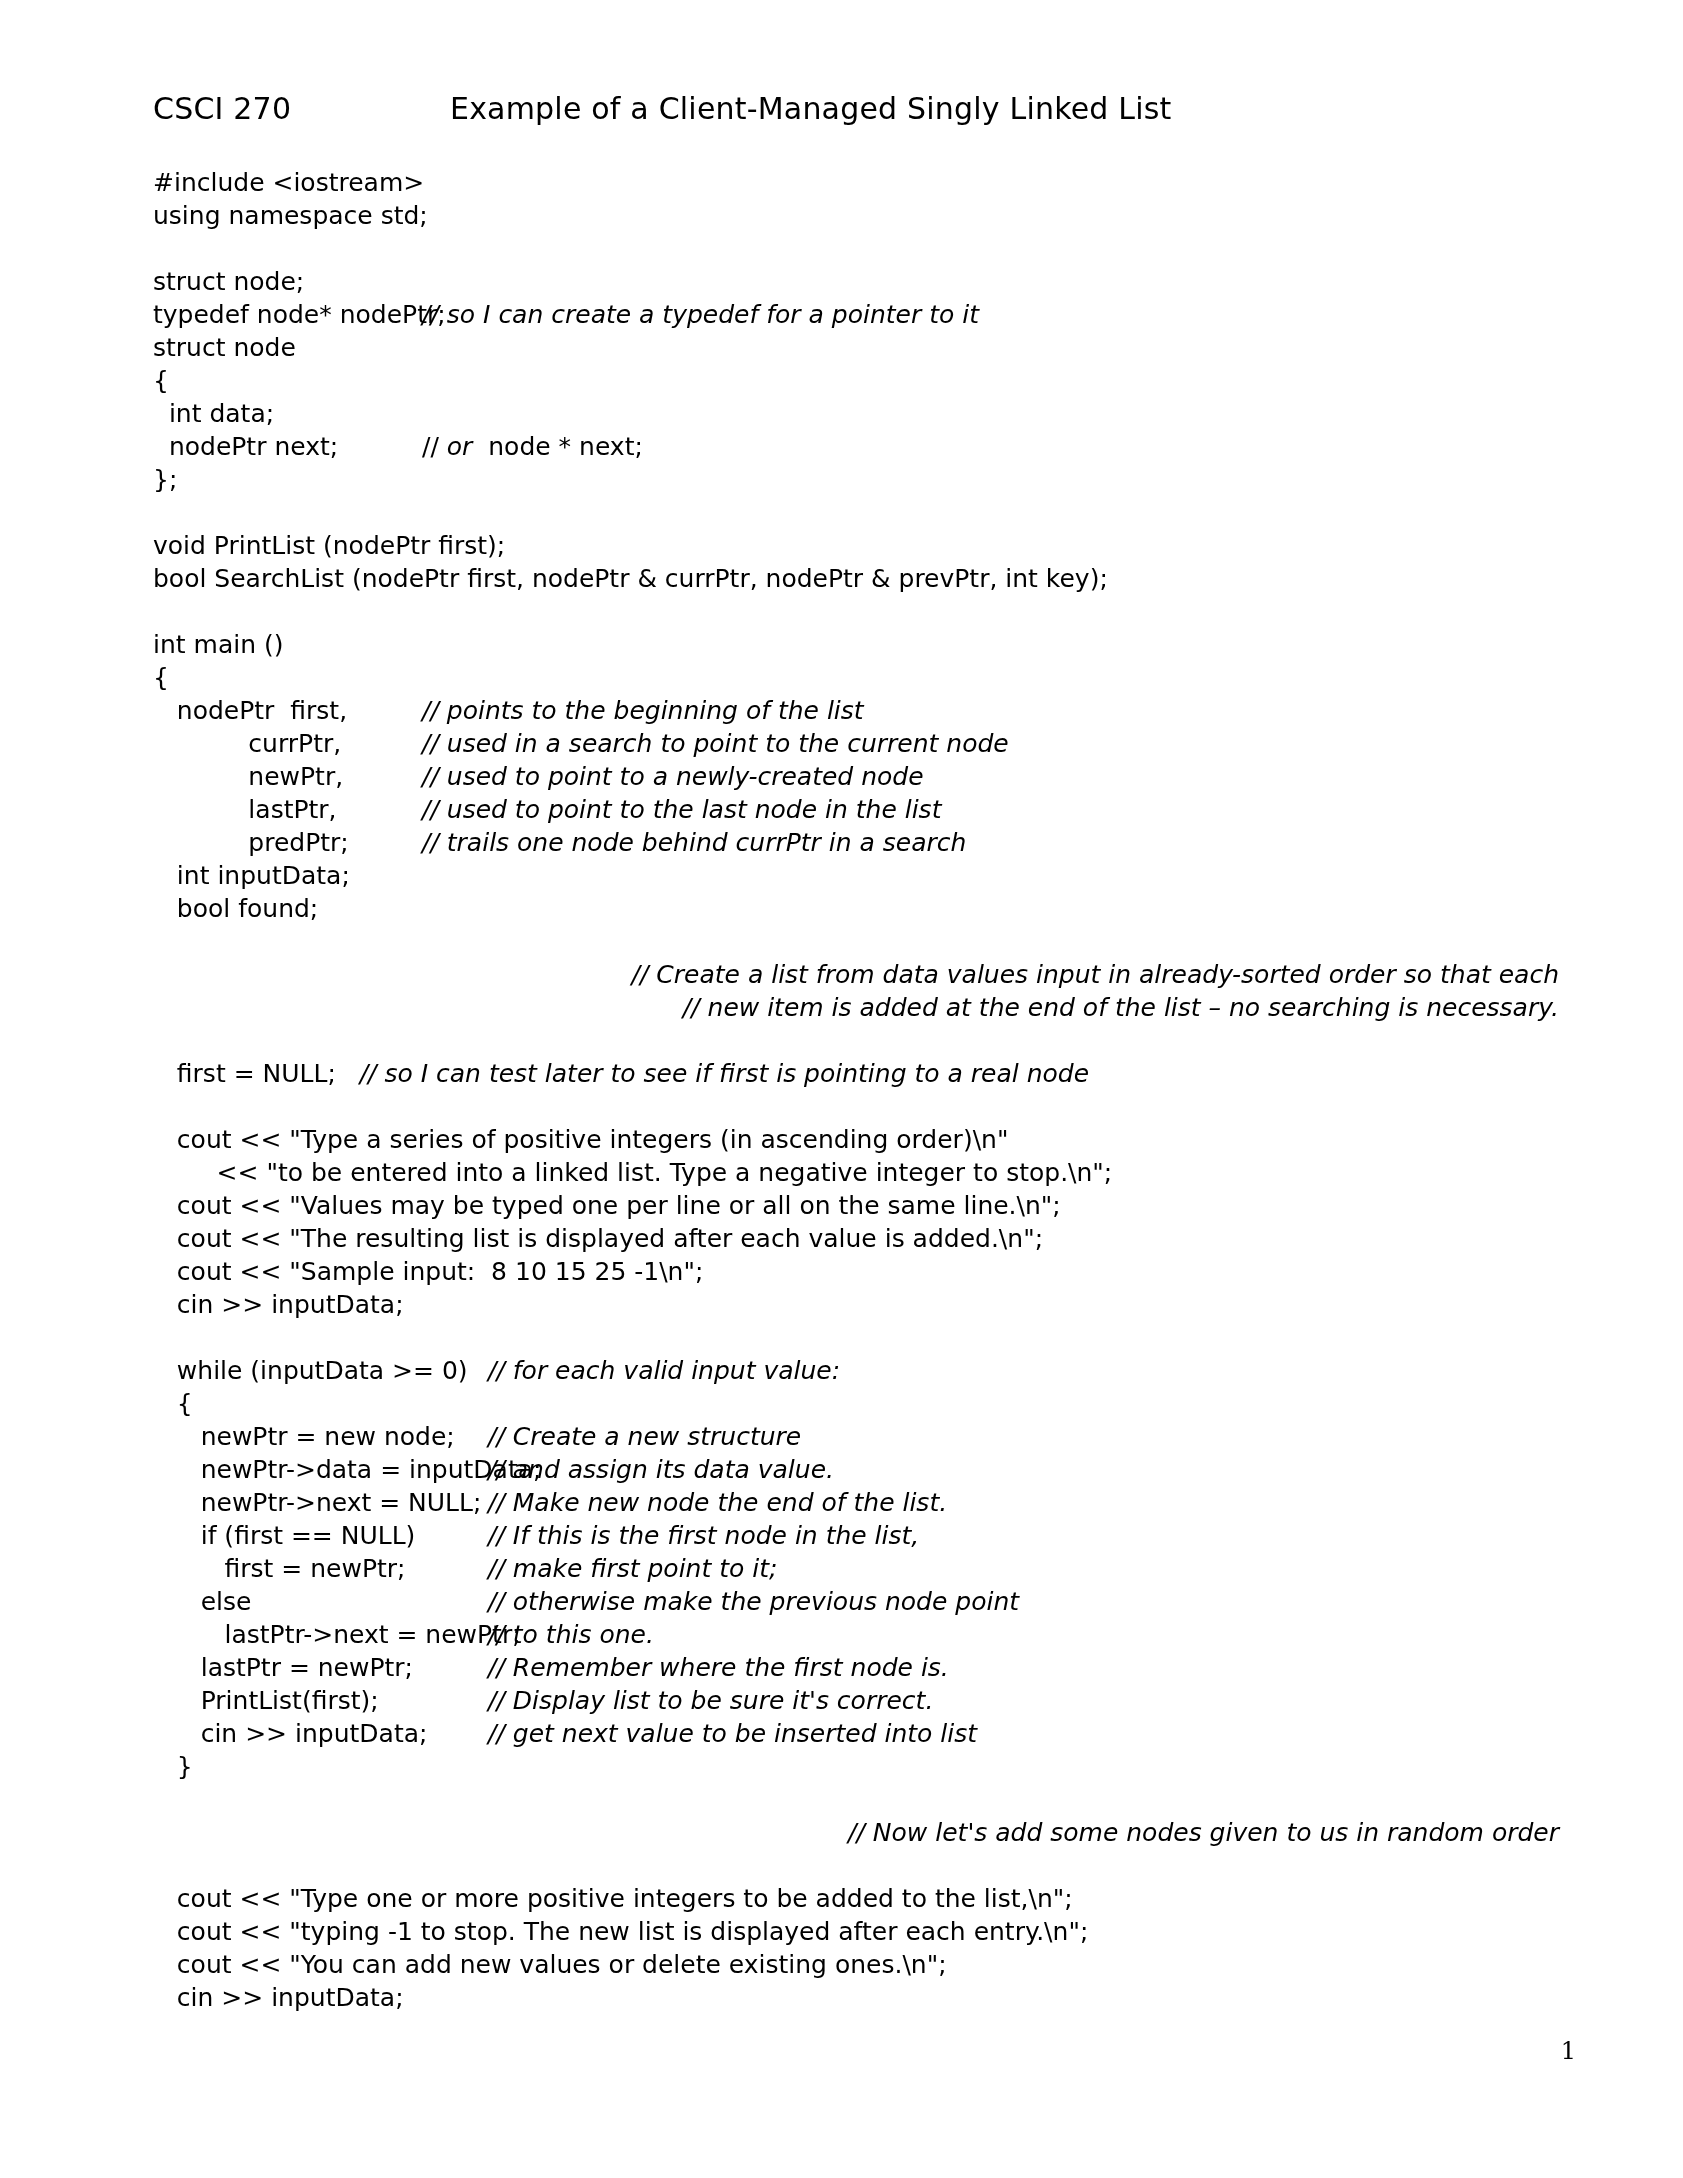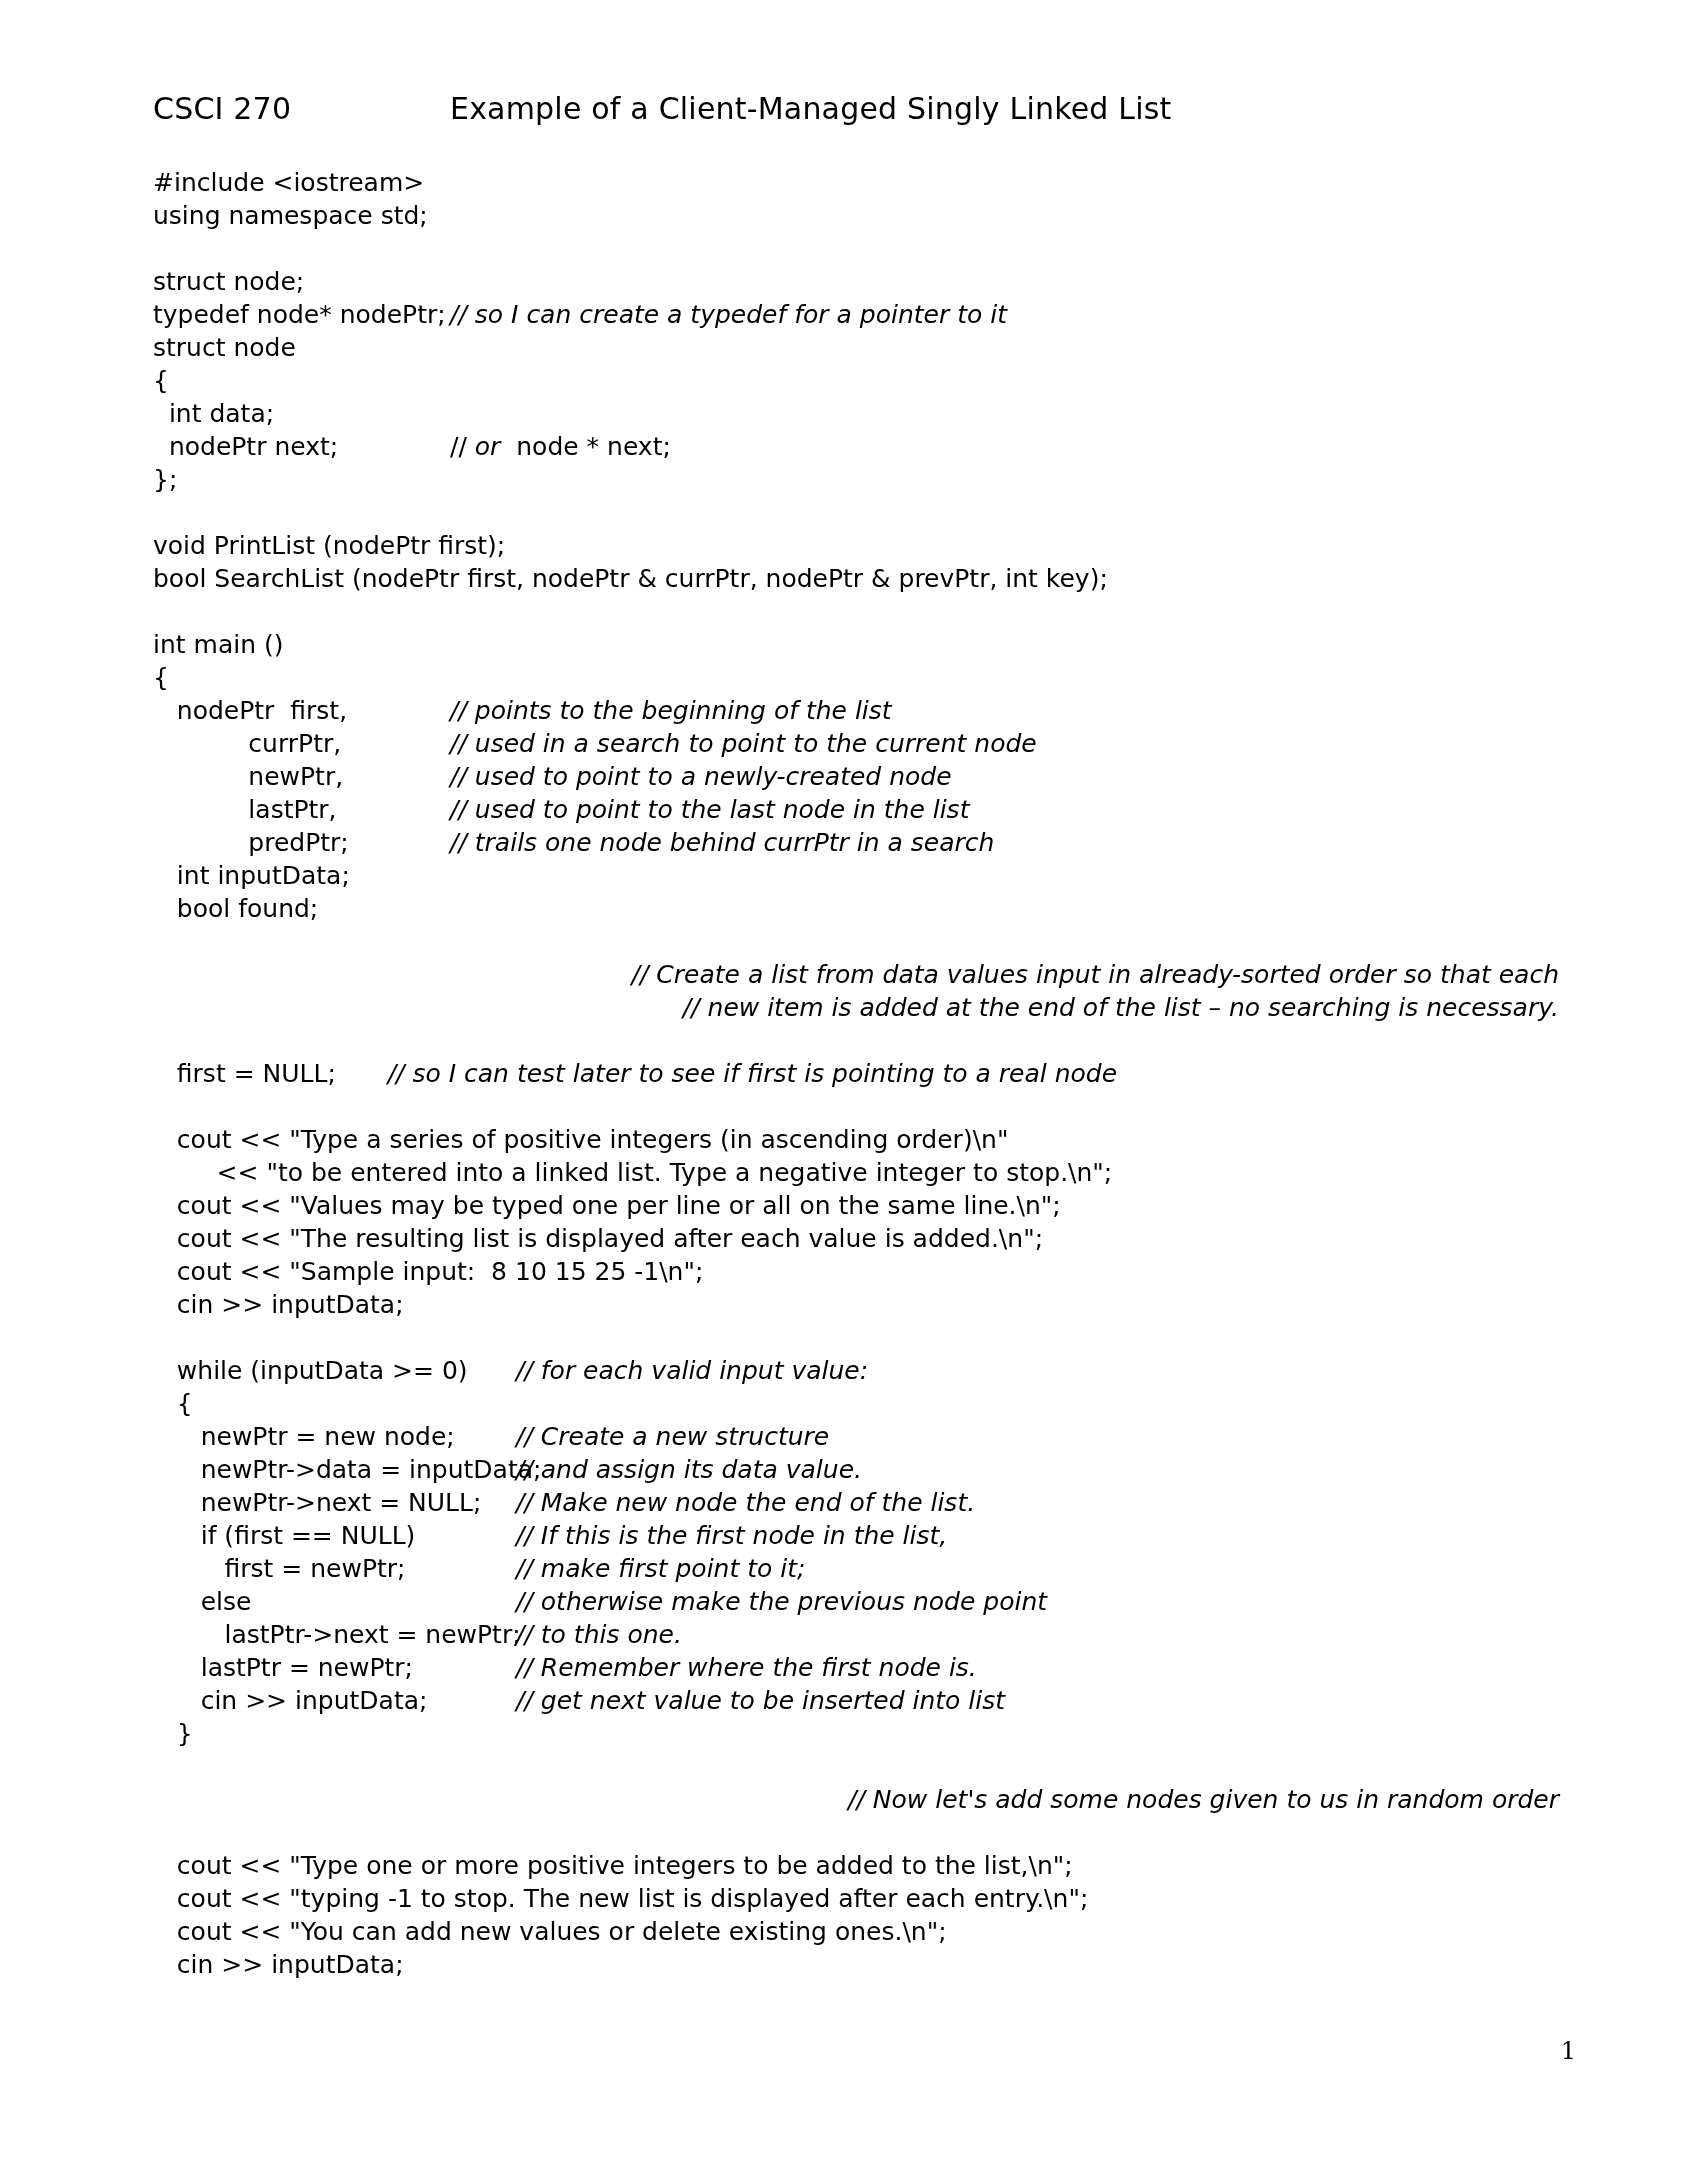--- a/index.html
+++ b/index.html
@@ -53,21 +53,20 @@
     height: 33px;
   }
   .ln.blank {
     height: 33px;
   }
   
   .row {
     display: flex;
     height: 33px;
     align-items: flex-end;
-    gap: 28px;
   }
   .row .c1 {
     white-space: pre;
     flex: 0 0 auto;
   }
   .row .c2 {
     white-space: pre;
     font-style: italic;
   }
   
@@ -207,20 +206,24 @@
     </div>
     <div class="row colB">
       <span class="c1">         lastPtr-&gt;next = newPtr;</span>
       <span class="c2">// to this one.</span>
     </div>
     <div class="row colB">
       <span class="c1">      lastPtr = newPtr;</span>
       <span class="c2">// Remember where the first node is.</span>
     </div>
     <div class="row colB">
+      <span class="c1">      PrintList(first);</span>
+      <span class="c2">// Display list to be sure it's correct.</span>
+    </div>
+    <div class="row colB">
       <span class="c1">      cin &gt;&gt; inputData;</span>
       <span class="c2">// get next value to be inserted into list</span>
     </div>
     <span class="ln">   }</span>
     <span class="ln blank"> </span>
 
     <span class="cmt">// Now let's add some nodes given to us in random order</span>
     <span class="ln blank"> </span>
 
     <span class="ln">   cout &lt;&lt; "Type one or more positive integers to be added to the list,\n";</span>

